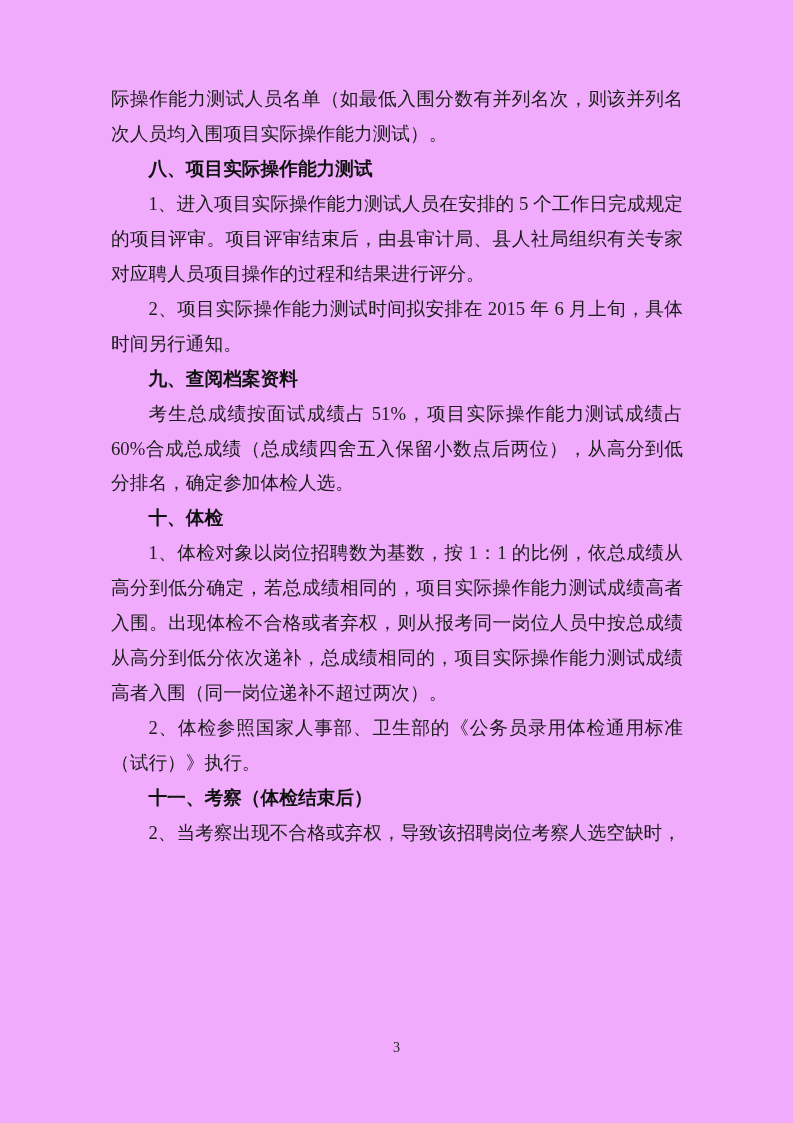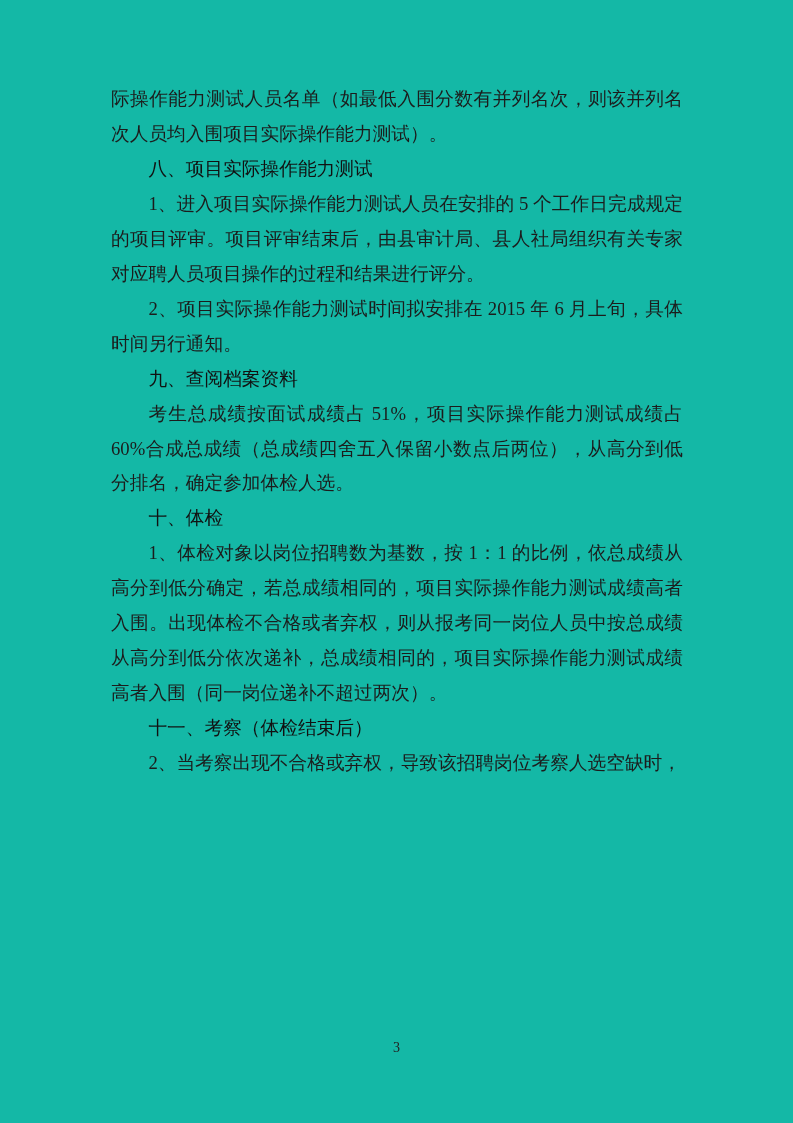--- a/index.html
+++ b/index.html
@@ -5,21 +5,21 @@
   html, body {
     margin: 0;
     padding: 0;
     background: #e9e9e9;
   }
   .page {
     position: relative;
     width: 793px;
     height: 1123px;
     margin: 0 auto;
-    background: #14b8a6;
+    background: #f0abfc;
     overflow: hidden;
     font-family: "Liberation Serif", "DejaVu Serif", serif;
     color: #1c1c1c;
   }
   .doc-body {
     position: absolute;
     left: 111px;
     top: 82px;
     width: 572px;
     font-size: 18.7px;
@@ -31,21 +31,21 @@
     padding: 0;
   }
   .para {
     text-indent: 2em;
   }
   .continuation {
     text-indent: 0;
   }
   .heading {
     text-indent: 2em;
-    font-weight: normal;
+    font-weight: bold;
     text-align: left;
     color: #111111;
   }
   .page-footer {
     position: absolute;
     left: 0;
     top: 1038px;
     width: 100%;
     text-align: center;
     font-size: 14px;
@@ -59,17 +59,18 @@
 <div class="page">
   <div class="doc-body" id="doc-body">
       <p class="continuation">际操作能力测试人员名单（如最低入围分数有并列名次，则该并列名次人员均入围项目实际操作能力测试）。</p>
       <p class="heading">八、项目实际操作能力测试</p>
       <p class="para">1、进入项目实际操作能力测试人员在安排的 5 个工作日完成规定的项目评审。项目评审结束后，由县审计局、县人社局组织有关专家对应聘人员项目操作的过程和结果进行评分。</p>
       <p class="para">2、项目实际操作能力测试时间拟安排在 2015 年 6 月上旬，具体时间另行通知。</p>
       <p class="heading">九、查阅档案资料</p>
       <p class="para">考生总成绩按面试成绩占 51%，项目实际操作能力测试成绩占 60%合成总成绩（总成绩四舍五入保留小数点后两位），从高分到低分排名，确定参加体检人选。</p>
       <p class="heading">十、体检</p>
       <p class="para">1、体检对象以岗位招聘数为基数，按 1：1 的比例，依总成绩从高分到低分确定，若总成绩相同的，项目实际操作能力测试成绩高者入围。出现体检不合格或者弃权，则从报考同一岗位人员中按总成绩从高分到低分依次递补，总成绩相同的，项目实际操作能力测试成绩高者入围（同一岗位递补不超过两次）。</p>
+      <p class="para">2、体检参照国家人事部、卫生部的《公务员录用体检通用标准（试行）》执行。</p>
       <p class="heading">十一、考察（体检结束后）</p>
       <p class="para">2、当考察出现不合格或弃权，导致该招聘岗位考察人选空缺时，</p>
     </div>
   <div class="page-footer">3</div>
 </div>
 
 </body></html>

